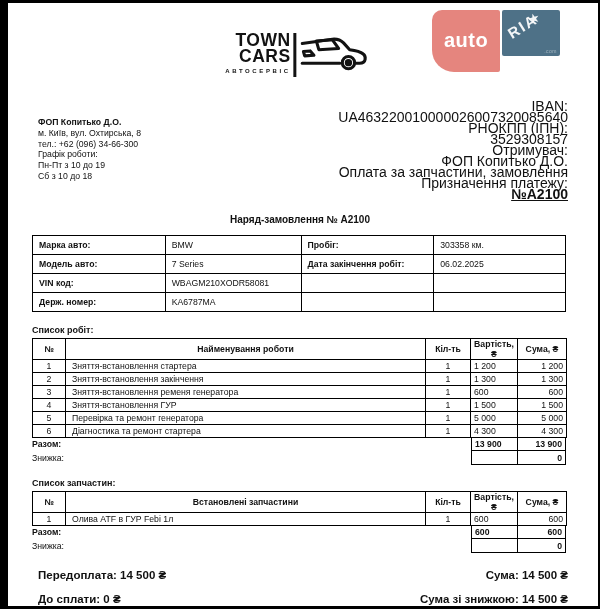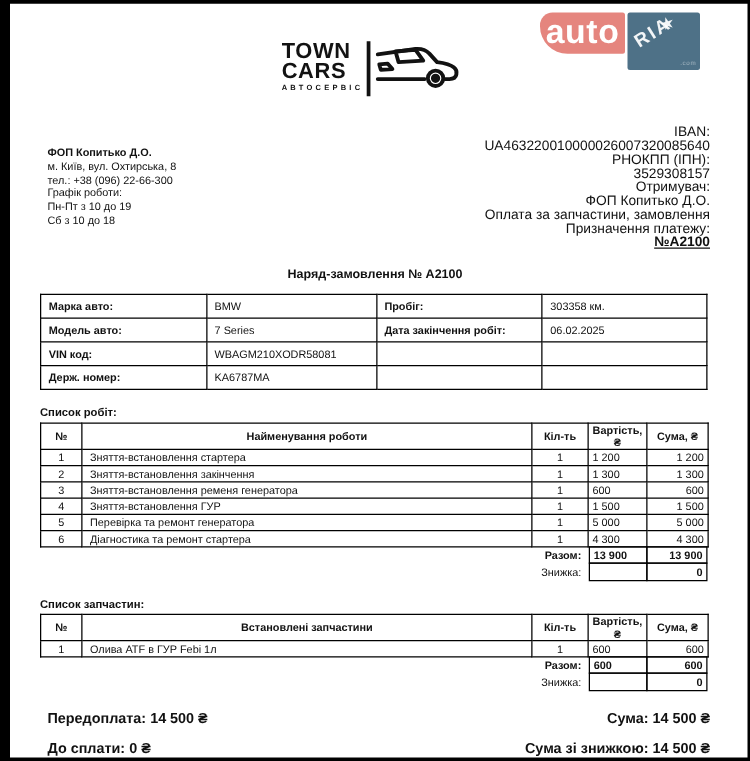--- a/index.html
+++ b/index.html
@@ -17,42 +17,42 @@
     padding:0 30px 0 24px;
     overflow:hidden;
   }
 
   
   .header { position:relative; height:94px; }
   .logo {
     position:absolute; left:50%; top:30px; transform:translateX(-50%);
     display:flex; align-items:flex-start;
   }
-  .logo-text { text-align:left; }
+  .logo-text { text-align:right; }
   .logo-line {
     font-weight:bold; font-size:17.5px; line-height:15.5px;
     letter-spacing:0.5px; color:#121212; font-stretch:condensed;
   }
   .logo-sub {
     margin-top:4px; font-size:6px; font-weight:bold;
     letter-spacing:2.6px; color:#121212; white-space:nowrap;
   }
   .logo-divider {
     width:3px; height:44px; background:#121212; margin:0 4px 0 3px;
   }
   .car-icon-svg { width:74px; height:46px; display:block; margin-top:-2px; }
 
   .ria-badge {
     position:absolute; right:8px; top:7px;
     display:flex; gap:2px; align-items:stretch;
   }
   .auto-box {
-    width:68px; height:33px;
+    width:68px; height:62px;
     border-radius:10px 2px 2px 22px;
-    color:#fff; font-size:27px; font-weight:600;
+    color:#fff; font-size:20px; font-weight:600;
     display:flex; align-items:center; justify-content:center;
     padding-bottom:2px; letter-spacing:0.5px;
   }
   .ria-box {
     width:58px; height:46px; position:relative; border-radius:2px;
     overflow:hidden;
   }
   .ria-text {
     position:absolute; left:7px; top:16px;
     font-weight:bold; font-size:15px; letter-spacing:2px;
@@ -66,21 +66,21 @@
   .ria-com {
     position:absolute; right:3px; bottom:2px; font-size:5px;
     color:rgba(255,255,255,0.45); letter-spacing:0.5px;
   }
 
   
   .info-row { display:flex; justify-content:space-between; margin-top:4px; }
   .company-info { margin-top:16px; margin-left:6px; font-size:8.7px; line-height:10.8px; }
   .company-name { font-weight:bold; }
   .schedule-label { }
-  .payment-info { text-align:right; font-size:11px; line-height:11px;margin-left:16px; }
+  .payment-info { text-align:right; font-size:14px; line-height:11px;margin-left:16px; }
   .order-no { font-weight:bold; text-decoration:underline; }
 
   
   .doc-title {
     margin-top:14px; text-align:center;
     font-weight:bold; font-size:10px; 
   }
 
   
   table { border-collapse:collapse; }
@@ -113,21 +113,21 @@
   .col-sum   { width:49px; }
   td.c { text-align:center; }
   td.name-cell { padding-left:6px; }
   td.price-cell { text-align:left; }
   td.sum-cell { text-align:right; }
 
   .totals { width:534px; margin-top:-1px; }
   .totals-row { display:flex; justify-content:flex-end; height:14px; }
   .totals-row + .totals-row .t-cell { margin-top:-1px; }
   .t-label {
-    flex:1; text-align:right; font-size:8.7px; line-height:14px;
+    flex:1; font-size:8.7px; line-height:14px;
     padding-right:6px;
   }
   .t-label.bold, .t-cell.bold { font-weight:bold; }
   .t-cell {
     border:1px solid #000; font-size:8.7px; line-height:12px;
     padding:0 3px; display:flex; align-items:center;
   }
   .t-price { width:47px; justify-content:flex-start; }
   .t-sum { width:49px; margin-left:-1px; justify-content:flex-end; }
 
@@ -170,21 +170,21 @@
         <span class="ria-text">RIA</span>
         <span class="ria-com">.com</span>
       </div>
     </div>
   </div>
 
   <div class="info-row">
     <div class="company-info">
       <div class="company-name">ФОП Копитько Д.О.</div>
       <div>м. Київ, вул. Охтирська, 8</div>
-      <div>тел.: +38 (096) 22-66-300</div>
+      <div>тел.: +62 (096) 34-66-300</div>
       <div class="schedule-label">Графік роботи:</div>
       <div>Пн-Пт з 10 до 19</div>
       <div>Сб з 10 до 18</div>
     </div>
     <div class="payment-info">
       <div>IBAN:</div>
       <div>UA463220010000026007320085640</div>
       <div>РНОКПП (ІПН):</div>
       <div>3529308157</div>
       <div>Отримувач:</div>

